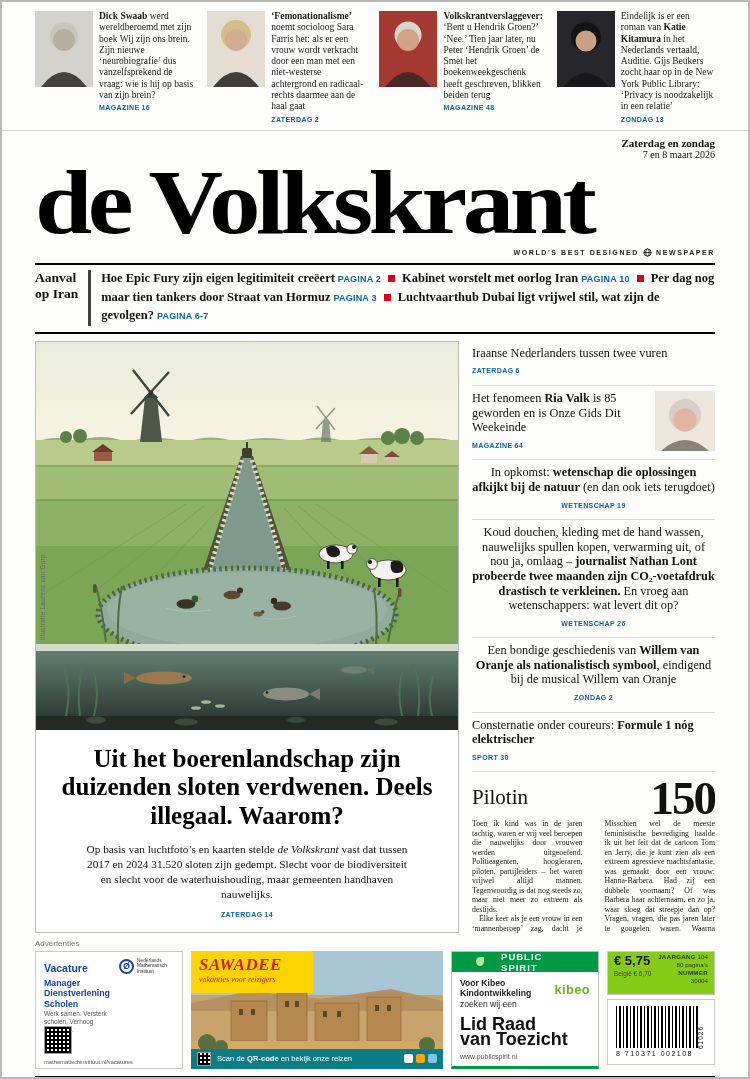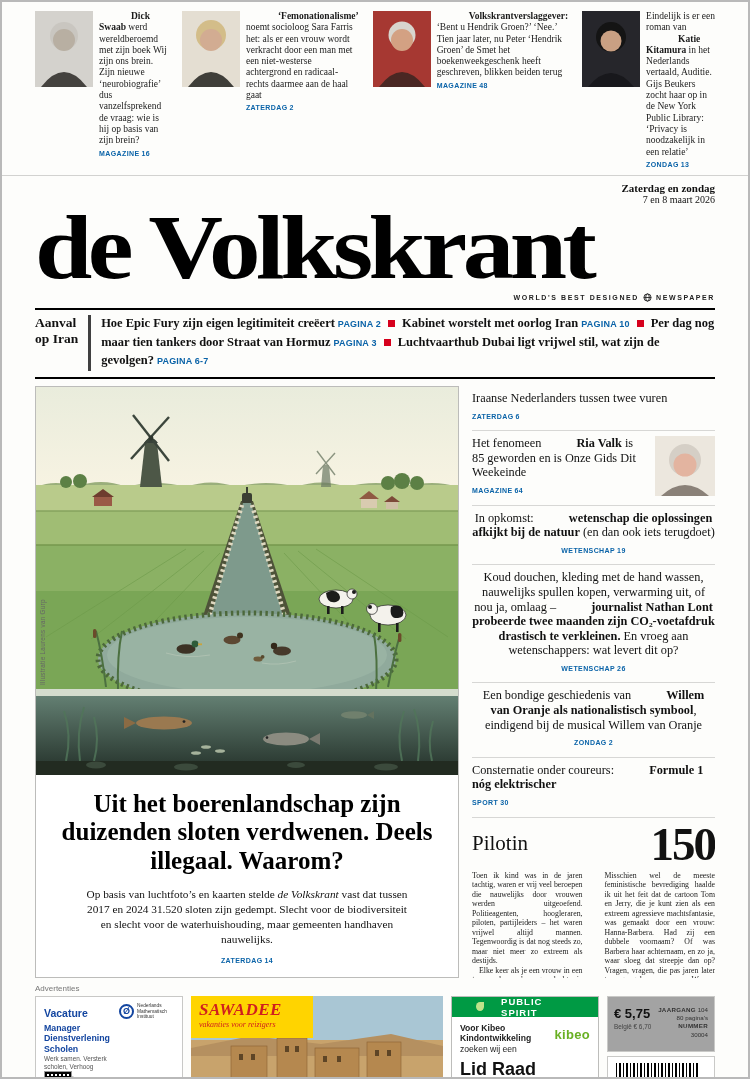--- a/index.html
+++ b/index.html
@@ -58,21 +58,21 @@
   .rc-item .ttag { margin-top:4px; }
   .with-photo { display:flex; gap:8px; }
   .with-photo .rc-text { flex:1; }
   .rc-photo { width:60px; height:60px; flex:0 0 60px; overflow:hidden; }
   .rc-photo svg { display:block; width:100%; height:100%; }
 
   .pilotin { padding-top:5px; }
   .pilotin-head { display:flex; justify-content:space-between; align-items:flex-start; }
   .pilotin-title { font-family:"Liberation Serif", serif; font-size:21px; padding-top:8px; }
   .pilotin-number { font-family:"Liberation Serif", serif; font-weight:bold; font-size:47px; line-height:42px; letter-spacing:-2px; }
-  .pilotin-body { display:flex; gap:22px; margin-top:6px; }
+  .pilotin-body { display:flex; gap:22px; }
   .pilotin-body .c { flex:1; font-family:"Liberation Serif", serif; font-size:7.8px; line-height:9.5px; text-align:justify; color:#1a1a1a; }
   .pilotin-body .c p + p { text-indent:7px; }
 
   
   .ads { padding:6px 33px 0; }
   .ads-label { font-size:8px; color:#777; margin-bottom:3px; }
   .ads-row { display:flex; gap:8px; height:118px; }
   .ad { position:relative; overflow:hidden; background:#fff; }
   .ad-math { width:148px; flex:0 0 148px; border:1px solid #c8c8c6; }
   .nmi-logo { position:absolute; top:6px; right:5px; width:58px; display:flex; gap:3px; align-items:center; }
@@ -105,35 +105,35 @@
             padding:0 24px; font-weight:bold; font-size:9.5px; letter-spacing:1px; }
   .ps-leaf { width:9px; height:9px; border-radius:50% 0 50% 50%; background:#bfe38a; display:inline-block; }
   .ps-body { padding:6px 8px; position:relative; height:92px; }
   .ps-line { font-size:8.6px; font-weight:bold; line-height:10.5px; color:#222; }
   .ps-line3 { font-size:8.6px; line-height:10.5px; color:#222; }
   .kibeo { position:absolute; right:8px; top:10px; color:#69b023; font-weight:bold; font-size:13px; letter-spacing:.3px; }
   .ps-role { margin-top:8px; font-weight:bold; font-size:18px; line-height:15px; color:#111; width:110px; }
   .ps-url { position:absolute; left:8px; bottom:4px; font-size:7px; color:#555; }
 
   .ad-price { flex:1; background:transparent; }
-  .price-top { border:1px solid #c9c9c7; background:#a3a3a3; padding:9px 6px; display:flex; justify-content:space-between; height:56px; }
+  .price-top { border:1px solid #c9c9c7; background:#84cc16; padding:1px 6px; display:flex; justify-content:space-between; height:44px; }
   .price { font-weight:bold; font-size:13px; }
   .belgie { font-size:6.4px; color:#444; margin-top:2px; }
   .price-right { text-align:right; font-size:6.2px; line-height:8.2px; color:#333; }
   .price-right .pl { font-weight:bold; letter-spacing:.3px; }
   .barcode-box { border:1px solid #c9c9c7; background:#fff; margin-top:4px; height:66px; position:relative; padding:6px 14px 2px 8px; }
   .bars { height:42px; background:repeating-linear-gradient(90deg,#000 0 1.5px,#fff 1.5px 3px,#000 3px 5.5px,#fff 5.5px 7px); }
   .bc-num { font-size:7px; letter-spacing:1.5px; margin-top:2px; }
   .bc-side { position:absolute; right:2px; top:34px; font-size:6.5px; transform:rotate(-90deg); transform-origin:center; letter-spacing:1px; }
 
   
   .footer { margin:7px 33px 0; border-top:1px solid #000; padding-top:4px;
             font-size:7.2px; letter-spacing:.15px; color:#111; white-space:nowrap; }
 
-  b { font-weight:bold;margin-left:32px; }
+  b { font-weight:bold; }
   i { font-style:italic; }
 </style>
 </head>
 <body>
 
 <div class="page">
 
   <div class="teasers">
 
     <div class="teaser">

